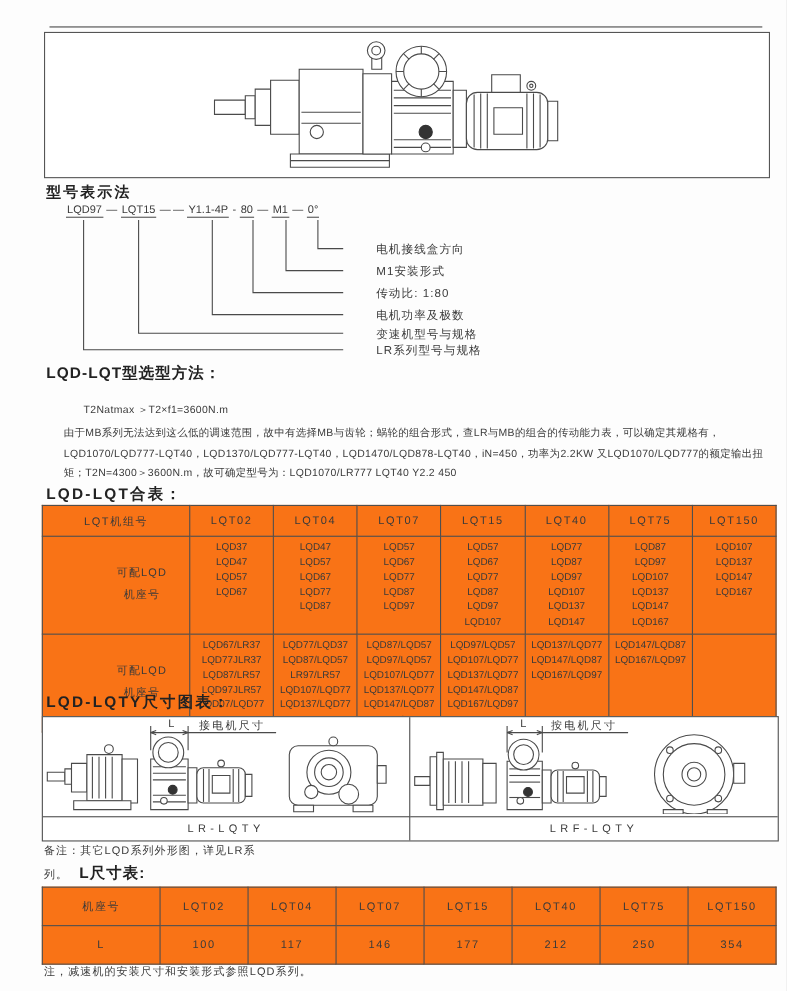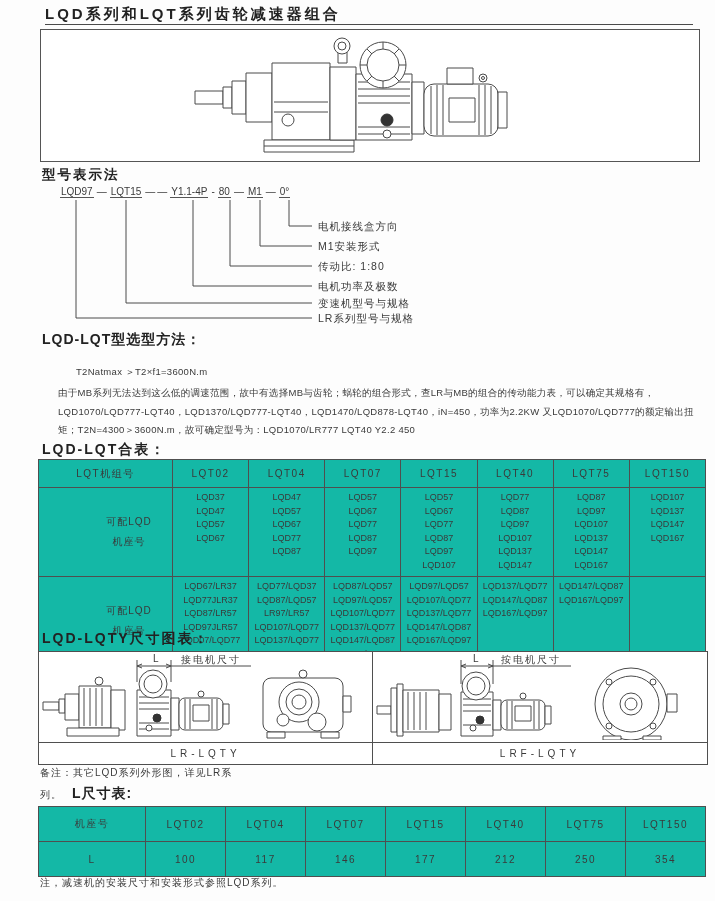--- a/index.html
+++ b/index.html
@@ -7,23 +7,23 @@
         font-family:"Liberation Sans","DejaVu Sans",sans-serif;color:#2e2e2e;overflow:hidden;}
   .abs{position:absolute;}
   .h-title{font-size:15px;font-weight:bold;letter-spacing:3px;color:#222;}
   .rule{border-top:1px solid #4a4a4a;height:0;}
   .h2{font-size:13.5px;font-weight:bold;letter-spacing:2px;color:#222;}
   .h2u{border-bottom:2px solid #2e2e2e;padding-bottom:14px;}
   .box{border:1px solid #555;background:#fff;}
   .code{font-size:10px;color:#3a3a3a;white-space:nowrap;}
   .code .seg{border-bottom:1px solid #555;margin:0 2px;padding:0 1px;}
   .code .sep{margin:0 1px;}
-  .leader-label{font-size:10.5px;color:#3a3a3a;letter-spacing:1px;white-space:nowrap;}
+  .leader-label{font-size:10.5px;color:#3a3a3a;letter-spacing:1px;white-space:nowrap;margin-left:24px;}
   .para{font-size:9.5px;color:#3a3a3a;letter-spacing:0.3px;white-space:nowrap;}
-  table{border-collapse:collapse;table-layout:fixed;background:#14b8a6;}
+  table{border-collapse:collapse;table-layout:fixed;background:#f97316;}
   td{border:1px solid #4f4f4f;text-align:center;color:#3a3a3a;}
   .combo tr.head td{height:25px;font-size:10px;letter-spacing:1.5px;}
   .combo td.cell{font-size:9px;line-height:1.5;padding:3px 0 4px 0;vertical-align:top;white-space:pre-line;}
   .combo td.rowlabel{font-size:10px;letter-spacing:1px;vertical-align:middle;white-space:pre-line;line-height:2;padding-left:48px;}
   .ltable td{height:32px;font-size:10px;letter-spacing:1.5px;}
   .dimwrap{border:1px solid #4f4f4f;display:grid;grid-template-columns:334px 334px;grid-template-rows:90px 22px;background:#fff;}
   .dimcell{position:relative;}
   .dimcell.first{border-right:1px solid #4f4f4f;}
   .capcell{border-top:1px solid #4f4f4f;font-size:10px;letter-spacing:4px;line-height:22px;text-align:center;color:#3a3a3a;}
   .capcell.first{border-right:1px solid #4f4f4f;}
@@ -36,21 +36,20 @@
   svg *{vector-effect:non-scaling-stroke;}
   .ln{stroke:#4a4a4a;stroke-width:1;fill:none;}
   .lnf{stroke:#4a4a4a;stroke-width:1;fill:#fff;}
   .dark{fill:#333;stroke:#333;}
 </style>
 </head>
 <body>
 
 <div class="page">
 
-  <div class="abs h-title" style="left:45px;top:5px;">LQD系列和LQT系列齿轮减速器组合</div>
   <div class="abs rule" style="left:45px;top:24px;width:648px;"></div>
 
   <div class="abs box" style="left:40px;top:29px;width:658px;height:131px;">
     <svg class="abs" style="left:150px;top:2px;" width="340" height="126" viewBox="0 0 340 126">
 
       <rect class="lnf" x="4" y="59" width="28" height="13"></rect>
       <rect class="lnf" x="32" y="55" width="9" height="21"></rect>
       <rect class="lnf" x="41" y="49" width="14" height="33"></rect>
       <rect class="lnf" x="55" y="41" width="26" height="49"></rect>
       <rect class="lnf" x="81" y="31" width="58" height="77"></rect>

